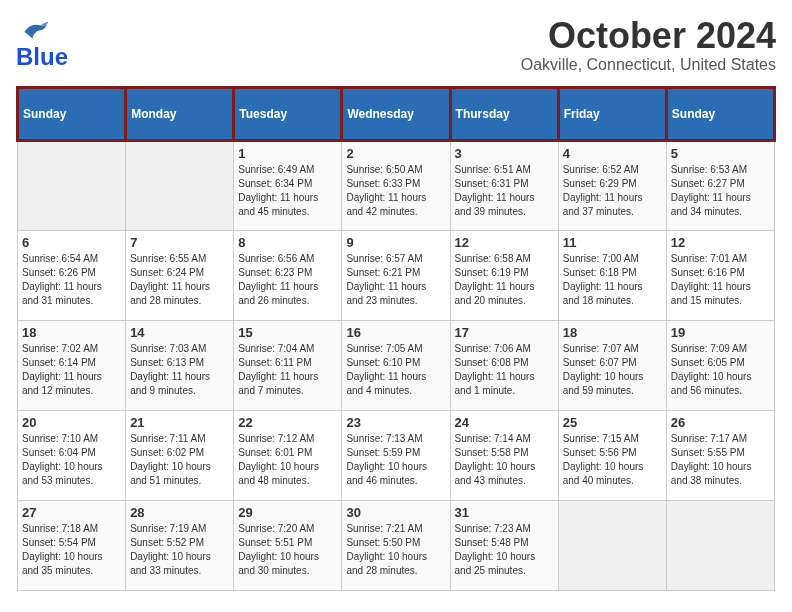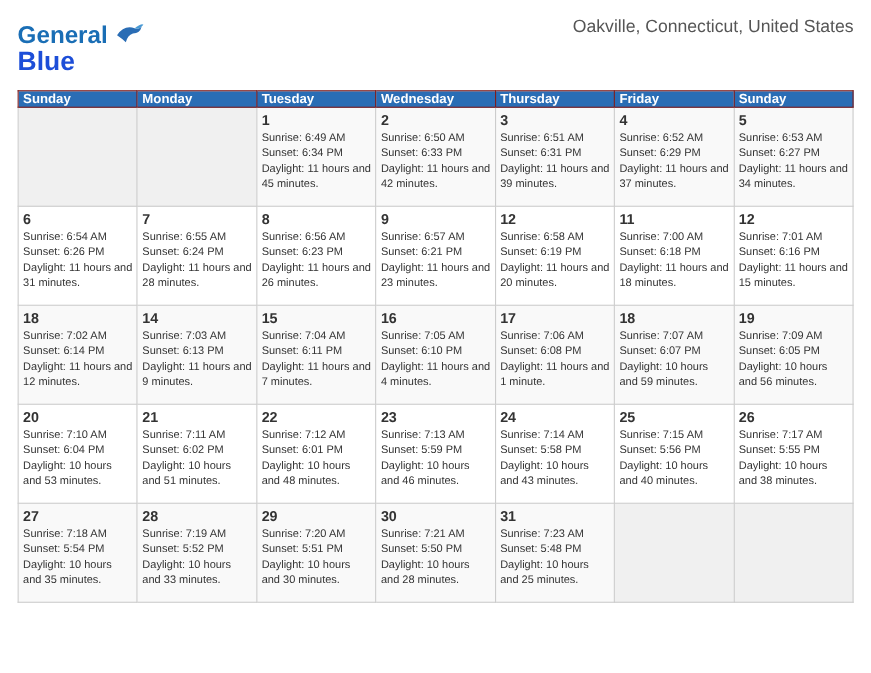--- a/index.html
+++ b/index.html
@@ -49,23 +49,23 @@
     table {
       width: 100%;
       border-collapse: collapse;
       table-layout: fixed;
     }
     thead tr th {
       background: #2a6db5;
       color: #fff;
       font-size: 12px;
       font-weight: bold;
-      padding: 0 4px;
+      padding: 18px 4px;
       text-align: left;
-      border: 1px solid #7f1d1d;
+      border: 3px solid #7f1d1d;
     }
     tbody tr td {
       border: 1px solid #ccc;
       vertical-align: top;
       padding: 4px;
       font-size: 10px;
       color: #333;
       height: 90px;
       background: #fff;
     }
@@ -86,30 +86,30 @@
       background: #f0f0f0 !important;
     }
   </style>
 </head>
 <body>
 
 <div class="header">
   <div class="logo">
     <div style="display:flex;flex-direction:column;align-items:flex-start;">
       <div style="display:flex;align-items:center;">
-        <span class="logo-text"><span>General</span></span>
         <svg class="logo-bird" viewBox="0 0 40 40">
           <path d="M8 20 Q16 8 28 12 Q32 14 36 10 Q34 18 26 18 Q20 20 18 28 Q14 24 8 20Z" fill="#2a6db5"></path>
           <path d="M28 12 Q36 6 38 8 Q36 10 36 10 Q32 14 28 12Z" fill="#4a9ad4"></path>
         </svg>
       </div>
       <span class="logo-text" style="color:#1d4ed8;font-size:24px;font-weight:bold;margin-top:-4px;">Blue</span>
     </div>
   </div>
   <div class="title-block">
+    <div class="month-title">October 2024</div>
     <div class="location-title">Oakville, Connecticut, United States</div>
   </div>
 </div>
 
 <table>
   <thead>
     <tr>
     <th>Sunday</th>
         <th>Monday</th>
         <th>Tuesday</th>

